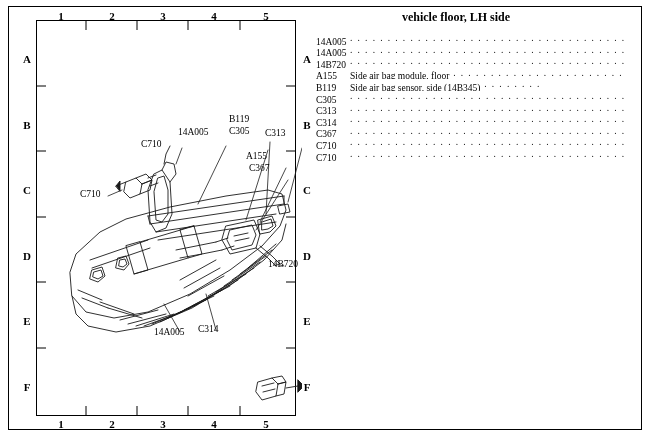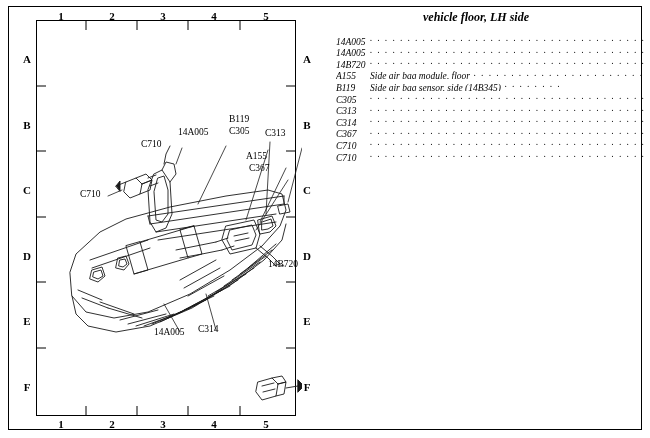--- a/index.html
+++ b/index.html
@@ -46,25 +46,24 @@
     font-family: "Liberation Serif", serif;
     font-size: 11px;
     font-weight: bold;
     color: #000;
     text-align: center;
     width: 14px;
   }
   
   #legend {
     position: absolute;
-    left: 336px;
+    left: 316px;
     top: 10px;
     width: 310px;
     height: 170px;
-    font-style: italic;
   }
   #legend-title {
     font-family: "Liberation Serif", serif;
     font-size: 12px;
     font-weight: bold;
     text-align: center;
     width: 260px;
     margin-left: 10px;
     margin-bottom: 8px;
   }

